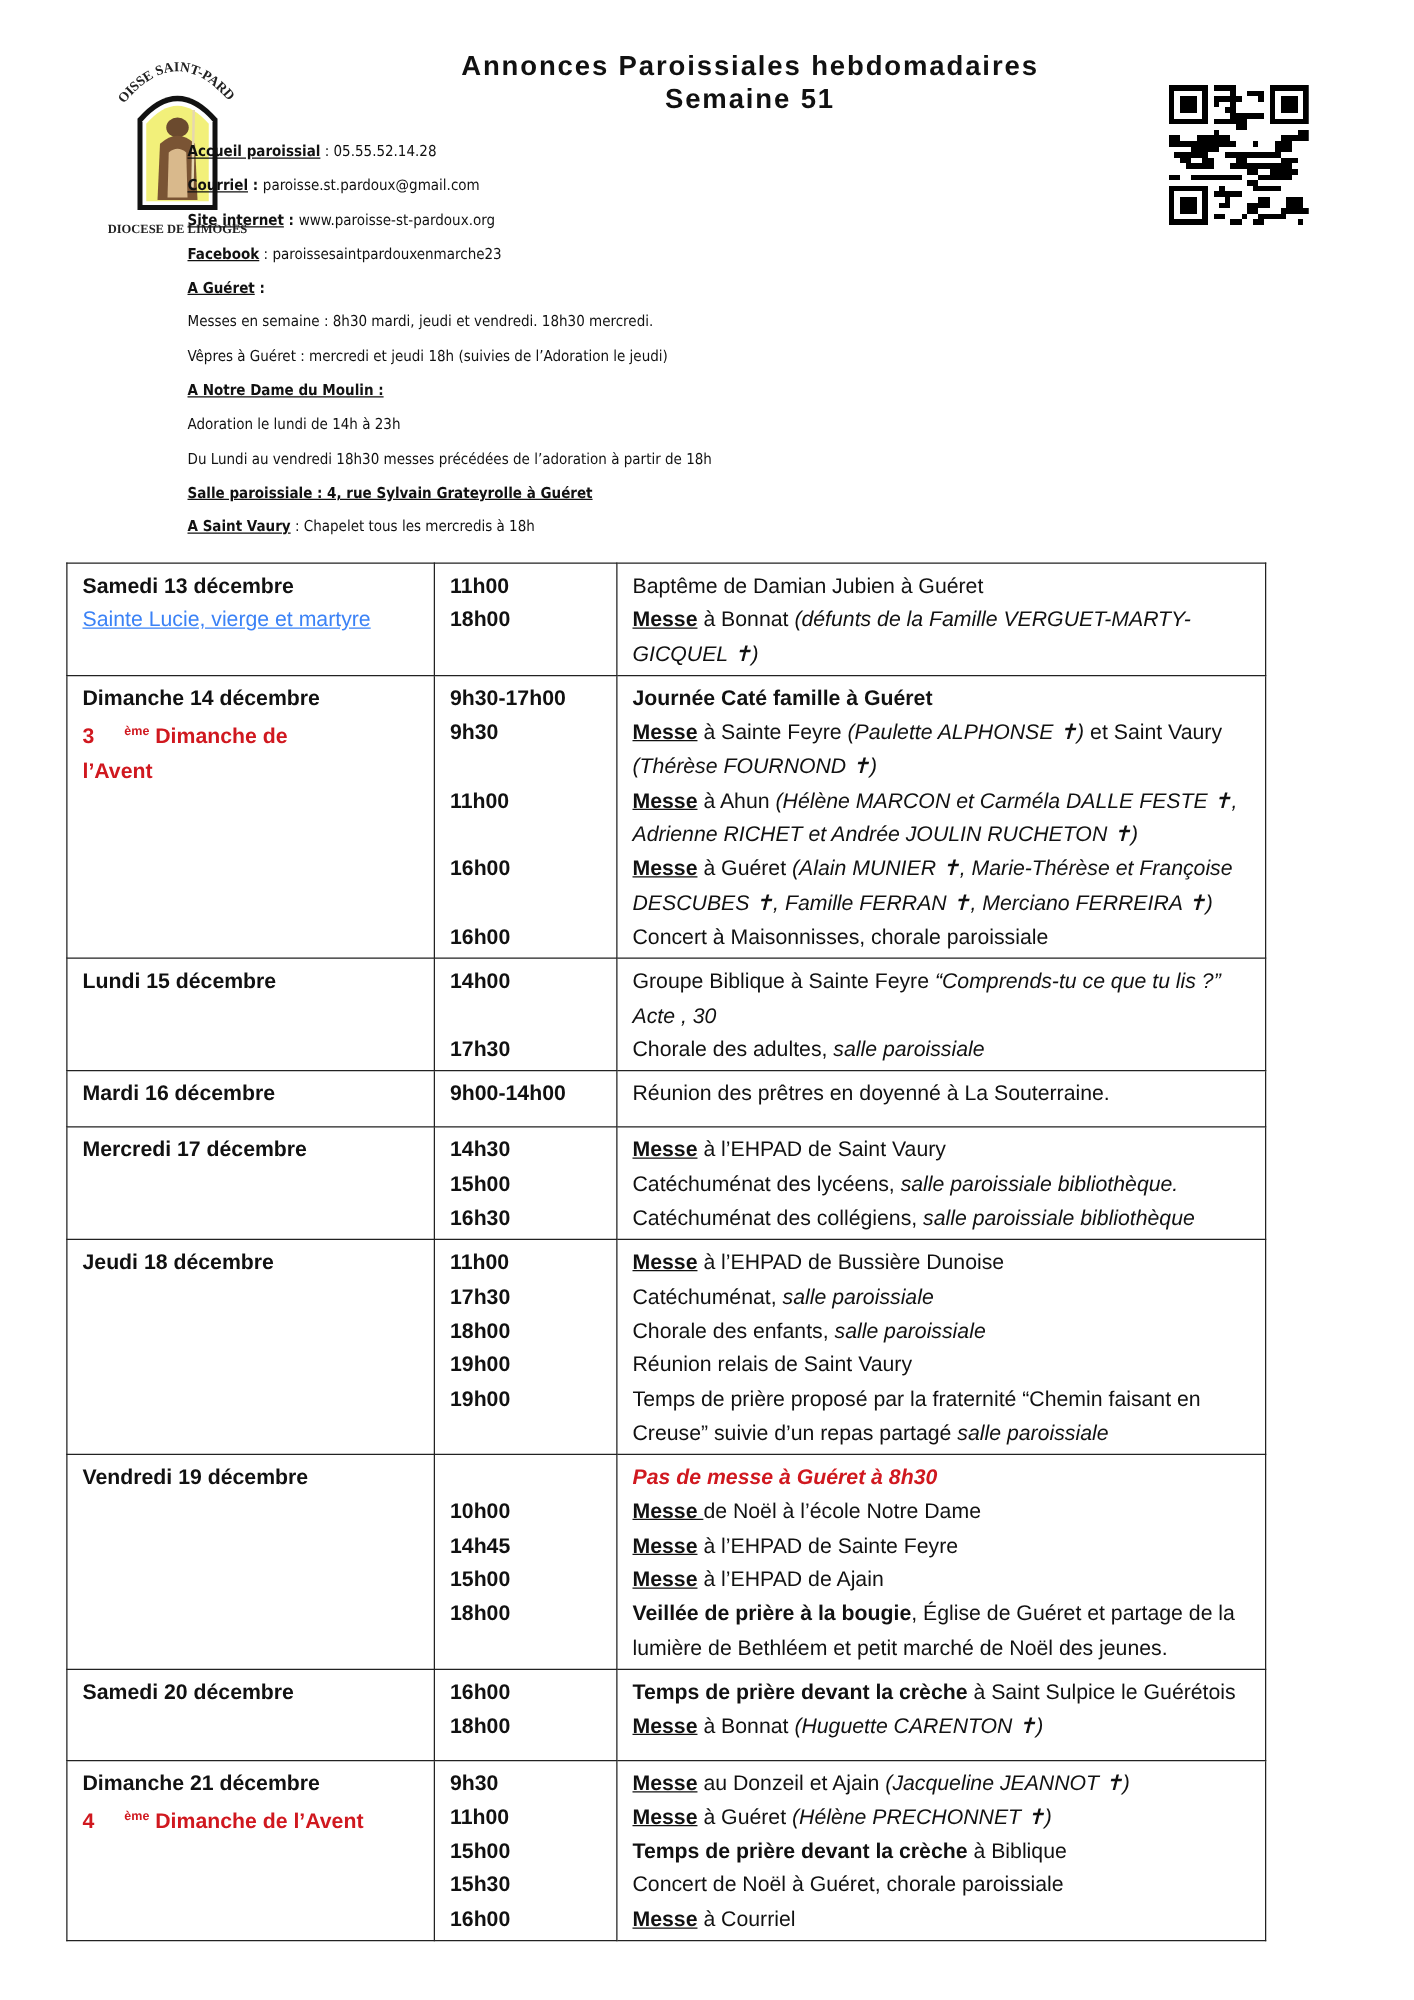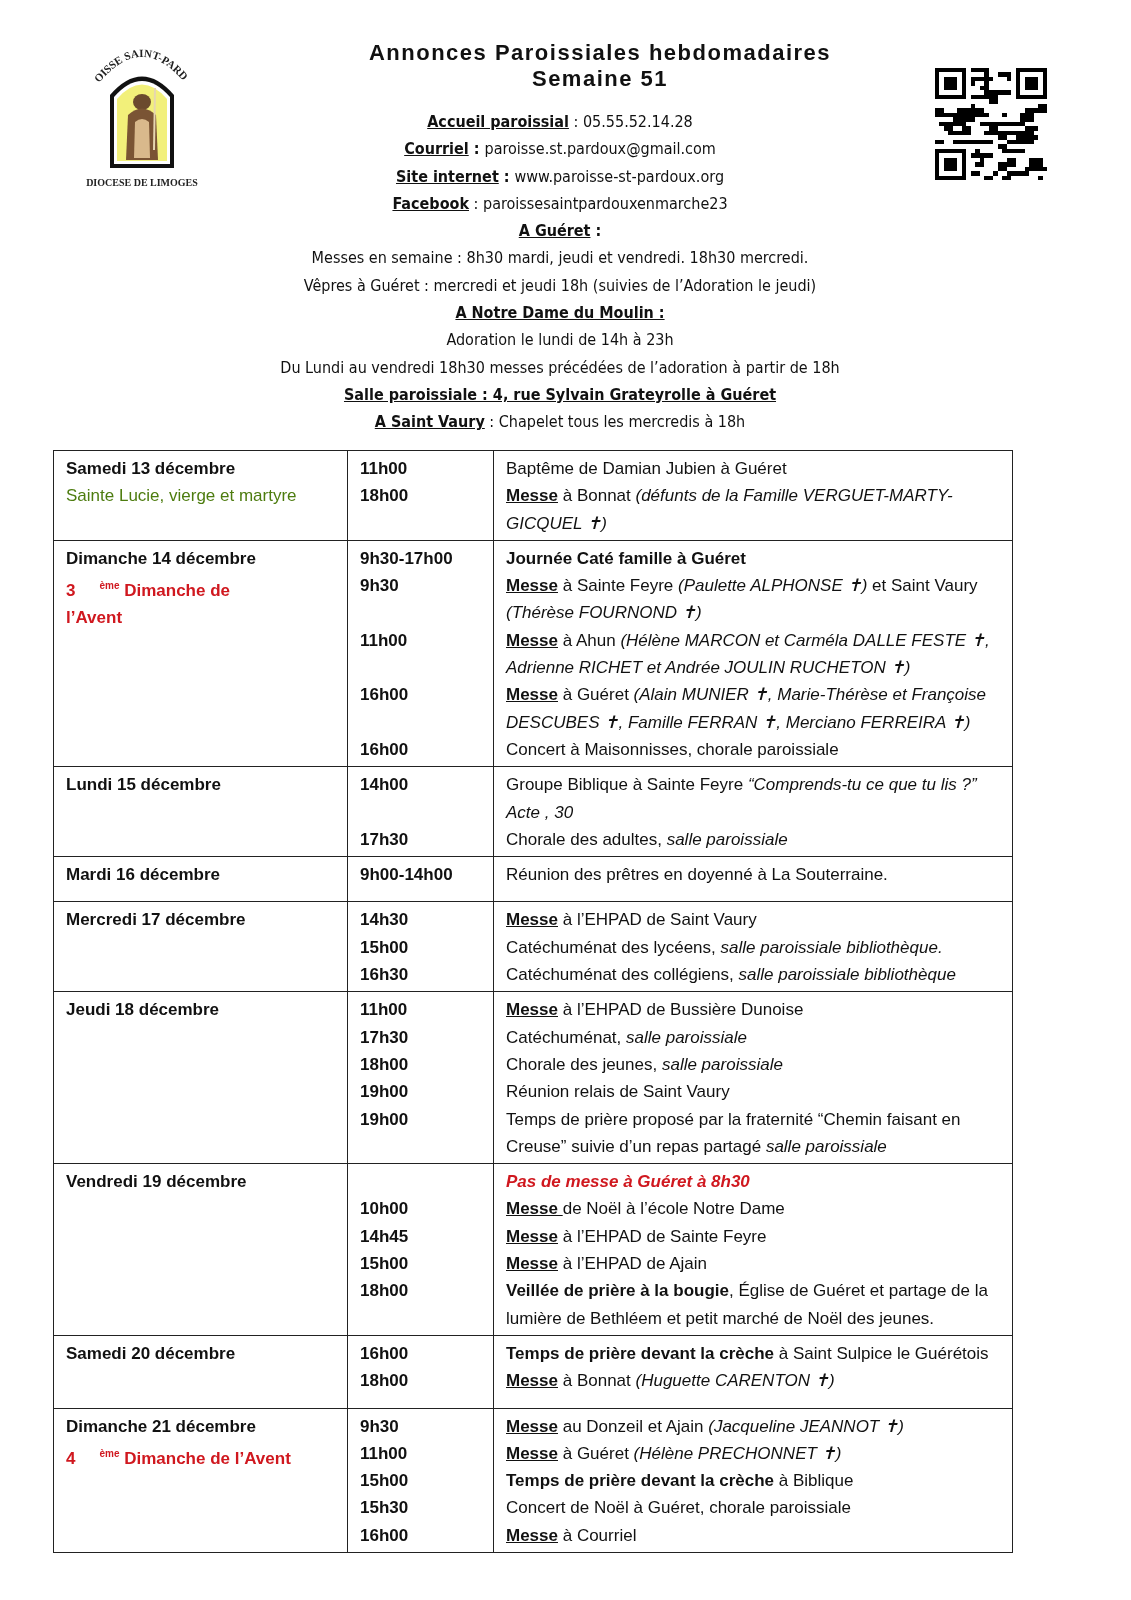--- a/index.html
+++ b/index.html
@@ -3,36 +3,36 @@
 <meta charset="utf-8">
 <style>
   html, body { margin:0; padding:0; background:#ffffff; }
   body { width:1131px; height:1600px; position:relative; overflow:hidden;
          font-family:"Liberation Sans", sans-serif; color:#111; }
   .logo { position:absolute; left:82px; top:40px; width:120px; height:150px; }
   .qr { position:absolute; left:935px; top:68px; width:112px; height:112px; }
   .title { position:absolute; left:300px; top:40px; width:600px; text-align:center;
            font-family:"Liberation Sans", sans-serif; font-weight:bold; font-size:22px;
            letter-spacing:1.5px; line-height:26px; }
-  .info { position:absolute; left:150px; top:108px; width:820px; text-align:center;
-          font-family:"DejaVu Sans", sans-serif; font-size:16px; line-height:27.3px;
+  .info { position:absolute; left:150px; top:108px; width:820px; 
+          font-family:"DejaVu Sans", sans-serif; font-size:12px; line-height:27.3px;
           font-stretch:condensed; }
   .info .line { white-space:nowrap; }
   .u { text-decoration:underline; font-weight:bold; }
   .b { font-weight:bold; }
   table.sched { position:absolute; left:53px; top:450px; width:960px; border-collapse:collapse;
                 font-family:"Liberation Sans", sans-serif; font-size:17px; }
   table.sched td { border:1.5px solid #222; vertical-align:top; padding:4px 6px 3px 12px; }
   td.day { width:275px; }
   td.time { width:127px; padding-left:14px; }
   td.desc { padding-left:10px; }
   .line-row { line-height:27.3px; min-height:27px; white-space:nowrap; }
   .wrap { white-space:normal; }
   .day-name { font-weight:bold; }
-  .red { color:#4d7c0f; }
+  .red { color:#3b82f6;text-decoration:underline; }
   .redb { color:#d0181f; font-weight:bold; }
   .time-v { font-weight:bold; }
   .mess { font-weight:bold; text-decoration:underline; }
   .it { font-style:italic; }
   .spacer { height:27.3px; }
   sup { font-size:10px;margin-left:24px; }
 </style>
 </head>
 <body>
 
@@ -375,21 +375,21 @@
     <td class="time">
       <div class="line-row time-v">11h00</div>
       <div class="line-row time-v">17h30</div>
       <div class="line-row time-v">18h00</div>
       <div class="line-row time-v">19h00</div>
       <div class="line-row time-v">19h00</div>
     </td>
     <td class="desc">
       <div class="line-row"><span class="mess">Messe</span><span> à l’EHPAD de Bussière Dunoise</span></div>
       <div class="line-row"><span>Catéchuménat, </span><span class="it">salle paroissiale</span></div>
-      <div class="line-row"><span>Chorale des jeunes, </span><span class="it">salle paroissiale</span></div>
+      <div class="line-row"><span>Chorale des enfants, </span><span class="it">salle paroissiale</span></div>
       <div class="line-row">Réunion relais de Saint Vaury</div>
       <div class="line-row wrap"><span>Temps de prière proposé par la fraternité “Chemin faisant en Creuse” suivie d’un repas partagé </span><span class="it">salle paroissiale</span></div>
     </td>
   </tr>
 
   <tr>
     <td class="day">
           <div class="line-row day-name">Vendredi 19 décembre</div>
         </td>
     <td class="time">

